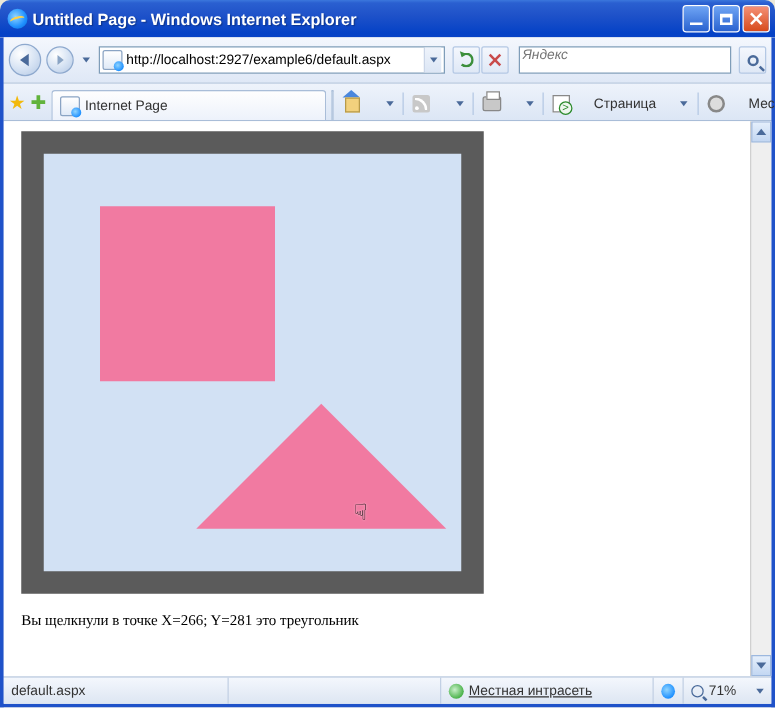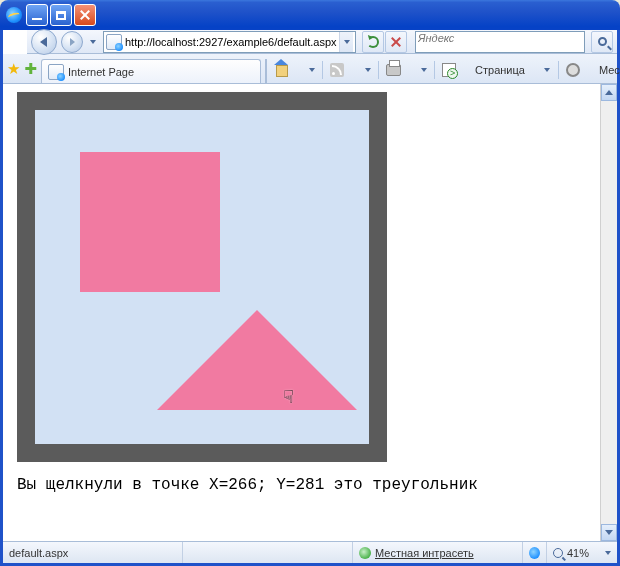--- a/index.html
+++ b/index.html
@@ -17,21 +17,21 @@
   .winbtn.min span { width:10px; height:2px; background:#fff; margin-top:8px; }
   .winbtn.max span { width:10px; height:9px; border:2px solid #fff; border-top-width:3px; }
   .winbtn.close span { position:relative; width:12px; height:12px; }
   .winbtn.close span::before, .winbtn.close span::after { content:""; position:absolute; left:5px; top:0; width:2px; height:12px; background:#fff; }
   .winbtn.close span::before { transform: rotate(45deg); }
   .winbtn.close span::after  { transform: rotate(-45deg); }
 
   .window-edge { border-left: 3px solid #1f52c9; border-right: 3px solid #1f52c9; border-bottom: 3px solid #1f52c9; height: 536px; background:#fff; display:flex; flex-direction:column; }
 
   
-  .navbar { height: 24px; background: linear-gradient(to bottom,#f4f7fd,#dfe8f6); border-bottom:1px solid #a9bdd8; display:flex; align-items:center; padding: 0 4px; gap:4px;margin-left:24px; }
+  .navbar { height: 37px; background: linear-gradient(to bottom,#f4f7fd,#dfe8f6); border-bottom:1px solid #a9bdd8; display:flex; align-items:center; padding: 0 4px; gap:4px; }
   .round-btn { width:26px; height:26px; border-radius:50%; background: radial-gradient(circle at 35% 30%, #fff, #d5e2f3 55%, #b4c8e4); border:1px solid #8ea9ce; display:flex; align-items:center; justify-content:center; color:#4a6a9a; position:relative; }
   .round-btn.fwd { width:22px; height:22px; }
   .arrow-left { width:0; height:0; border-top:5px solid transparent; border-bottom:5px solid transparent; border-right:7px solid #4a6a9a; margin-right:2px; }
   .arrow-right-sm { width:0; height:0; border-top:4px solid transparent; border-bottom:4px solid transparent; border-left:5px solid #8aa4c4; }
   .nav-dd { width:12px; height:22px; display:flex; align-items:center; justify-content:center; }
   .dd-arrow { width:0; height:0; border-left:3px solid transparent; border-right:3px solid transparent; border-top:4px solid #4a6a9a; }
 
   .addr { flex:1; height:22px; background:#fff; border:1px solid #7f9db9; display:flex; align-items:center; padding:0 2px; }
   .addr .page-icon { width:16px; height:16px; background: linear-gradient(to bottom,#fff,#e0eaf7); border:1px solid #8aa4c4; border-radius:2px; margin-right:3px; position:relative; }
   .addr .page-icon::after { content:""; position:absolute; right:-2px; bottom:-2px; width:8px; height:8px; background: radial-gradient(circle at 40% 40%, #8fd4ff, #1e90ff 70%); border-radius:50%; }
@@ -85,36 +85,37 @@
   .vscroll .arrow-btn.bottom { position:absolute; bottom:0; left:0; right:0; }
   .up-tri { width:0; height:0; border-left:4px solid transparent; border-right:4px solid transparent; border-bottom:5px solid #4a6a9a; }
   .down-tri { width:0; height:0; border-left:4px solid transparent; border-right:4px solid transparent; border-top:5px solid #4a6a9a; }
 
   .content { position:absolute; left:0; top:0; right:17px; bottom:0; padding:8px 0 0 14px; }
   .canvas { width:370px; height:370px; background:#5b5b5b; padding:18px; }
   .canvas-inner { width:100%; height:100%; background:#d2e1f4; position:relative; }
   .pink-square { position:absolute; left:45px; top:42px; width:140px; height:140px; background:#f17aa1; }
   .pink-triangle { position:absolute; left:122px; top:200px; width:0; height:0; border-left:100px solid transparent; border-right:100px solid transparent; border-bottom:100px solid #f17aa1; }
   .cursor { position:absolute; left:248px; top:276px; font-size:18px; color:#000; pointer-events:none; text-shadow:0 0 2px #fff; }
-  .click-text { margin-top:14px; font-family:Liberation Mono, monospace; font-size:16px; color:#000; }
+  .click-text { margin-top:14px; font-family:Liberation Serif, serif; font-size:12px; color:#000; }
 
   
   .statusbar { height:22px; background: linear-gradient(to bottom,#f4f7fd,#dde6f2); border-top:1px solid #a9bdd8; display:flex; align-items:center; font-size:11px; color:#333; }
   .status-cell { height:100%; display:flex; align-items:center; padding:0 6px; border-right:1px solid #c2d0e4; gap:4px; }
   .status-cell.flex { flex:1; }
   .zone-icon { width:12px; height:12px; background: radial-gradient(circle at 40% 40%, #c9f0c9, #4ab24a 70%); border-radius:50%; }
   .ie-small { width:12px; height:12px; background: radial-gradient(circle at 40% 40%, #8fd4ff, #1e90ff 70%); border-radius:50%; }
   .zoom-ico { width:10px; height:10px; border:1px solid #4a6a9a; border-radius:50%; position:relative; }
   .zoom-ico::after { content:""; position:absolute; width:4px; height:1.5px; background:#4a6a9a; transform: rotate(45deg); left:8px; top:9px; }
 </style>
 </head>
 <body>
 
 <div class="titlebar">
   <span class="ie-logo"></span>
+  <span class="title">Untitled Page - Windows Internet Explorer</span>
   <div class="winbtns">
     <div class="winbtn min">
         <span></span>
       </div>
     <div class="winbtn max">
         <span></span>
       </div>
     <div class="winbtn close">
         <span></span>
       </div>
@@ -246,18 +247,18 @@
     <div class="status-cell flex"></div>
     <div class="status-cell" style="width:170px;text-decoration:underline;">
       <span class="zone-icon"></span>
       <span>Местная интрасеть</span>
     </div>
     <div class="status-cell" style="width:24px; justify-content:center;">
       <span class="ie-small"></span>
     </div>
     <div class="status-cell" style="width:70px; border-right:none;">
       <span class="zoom-ico"></span>
-      <span>41%</span>
+      <span>71%</span>
       <span class="dd-arrow" style="margin-left:auto;"></span>
     </div>
   </div>
 
 </div>
 
 </body></html>

